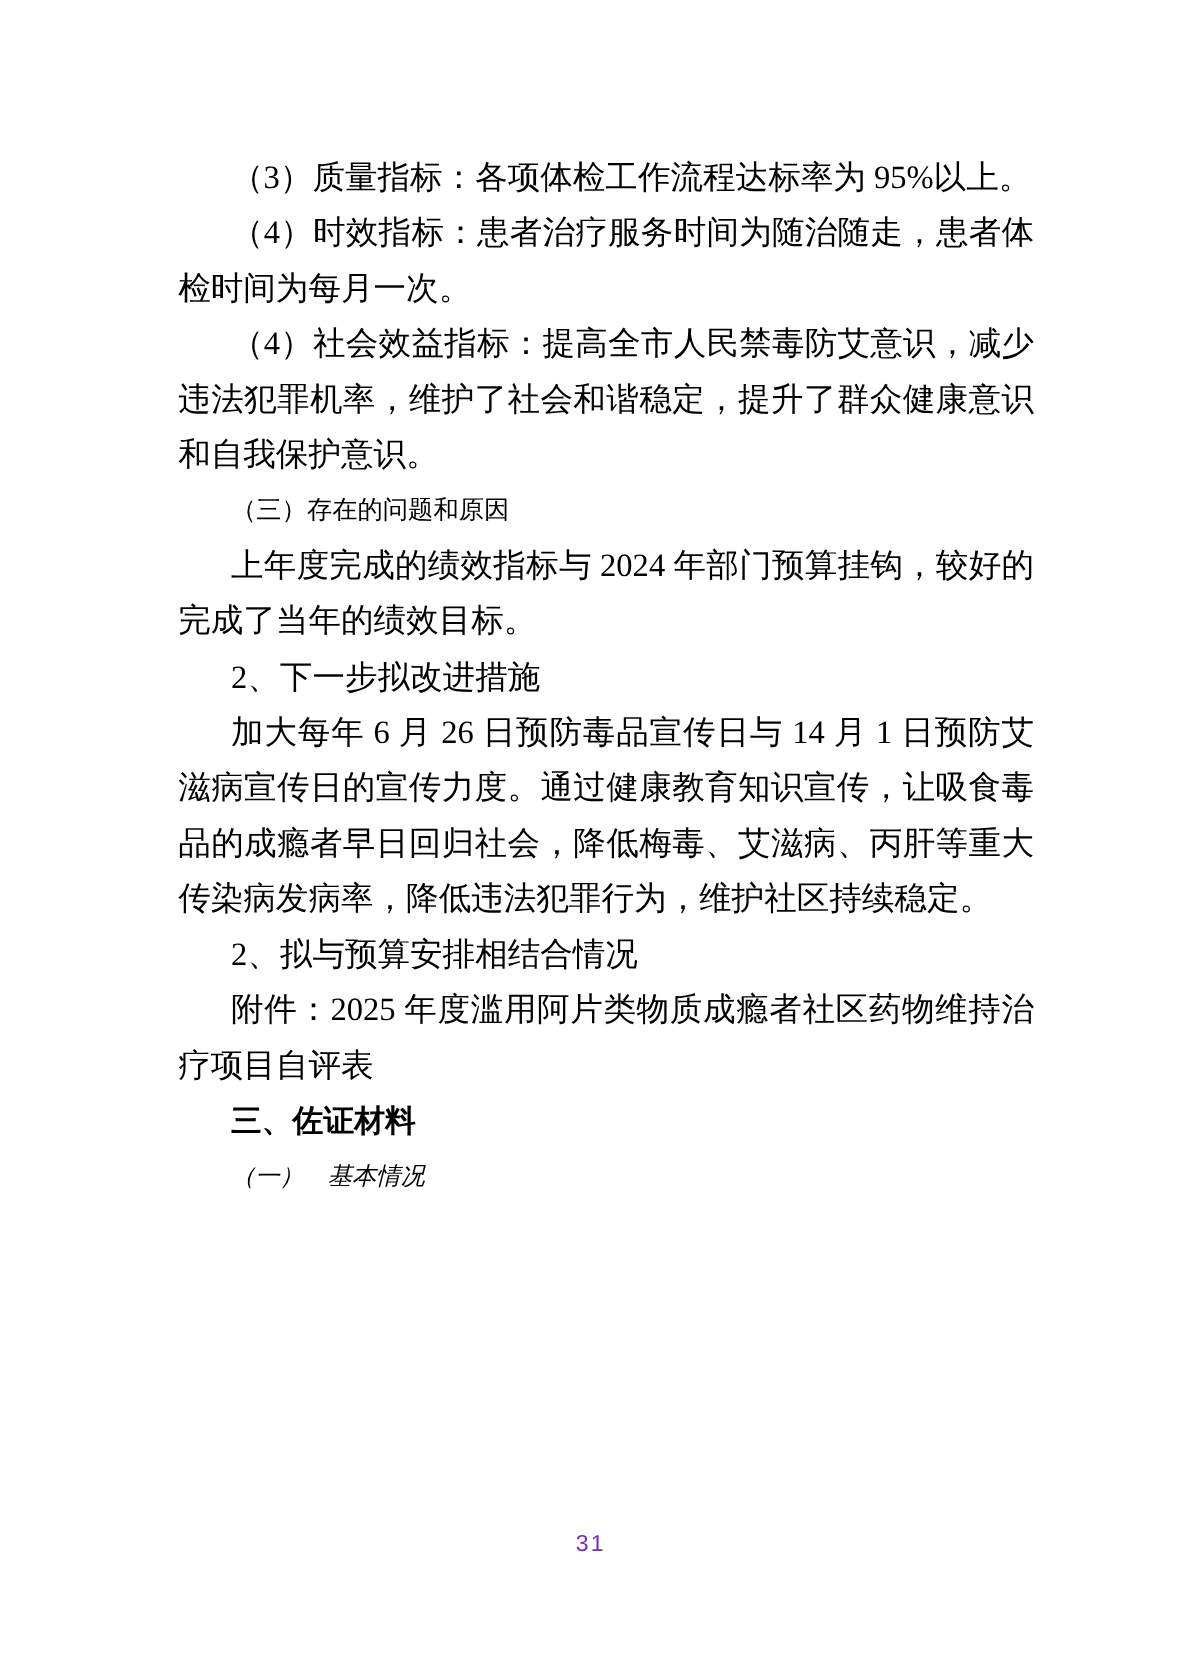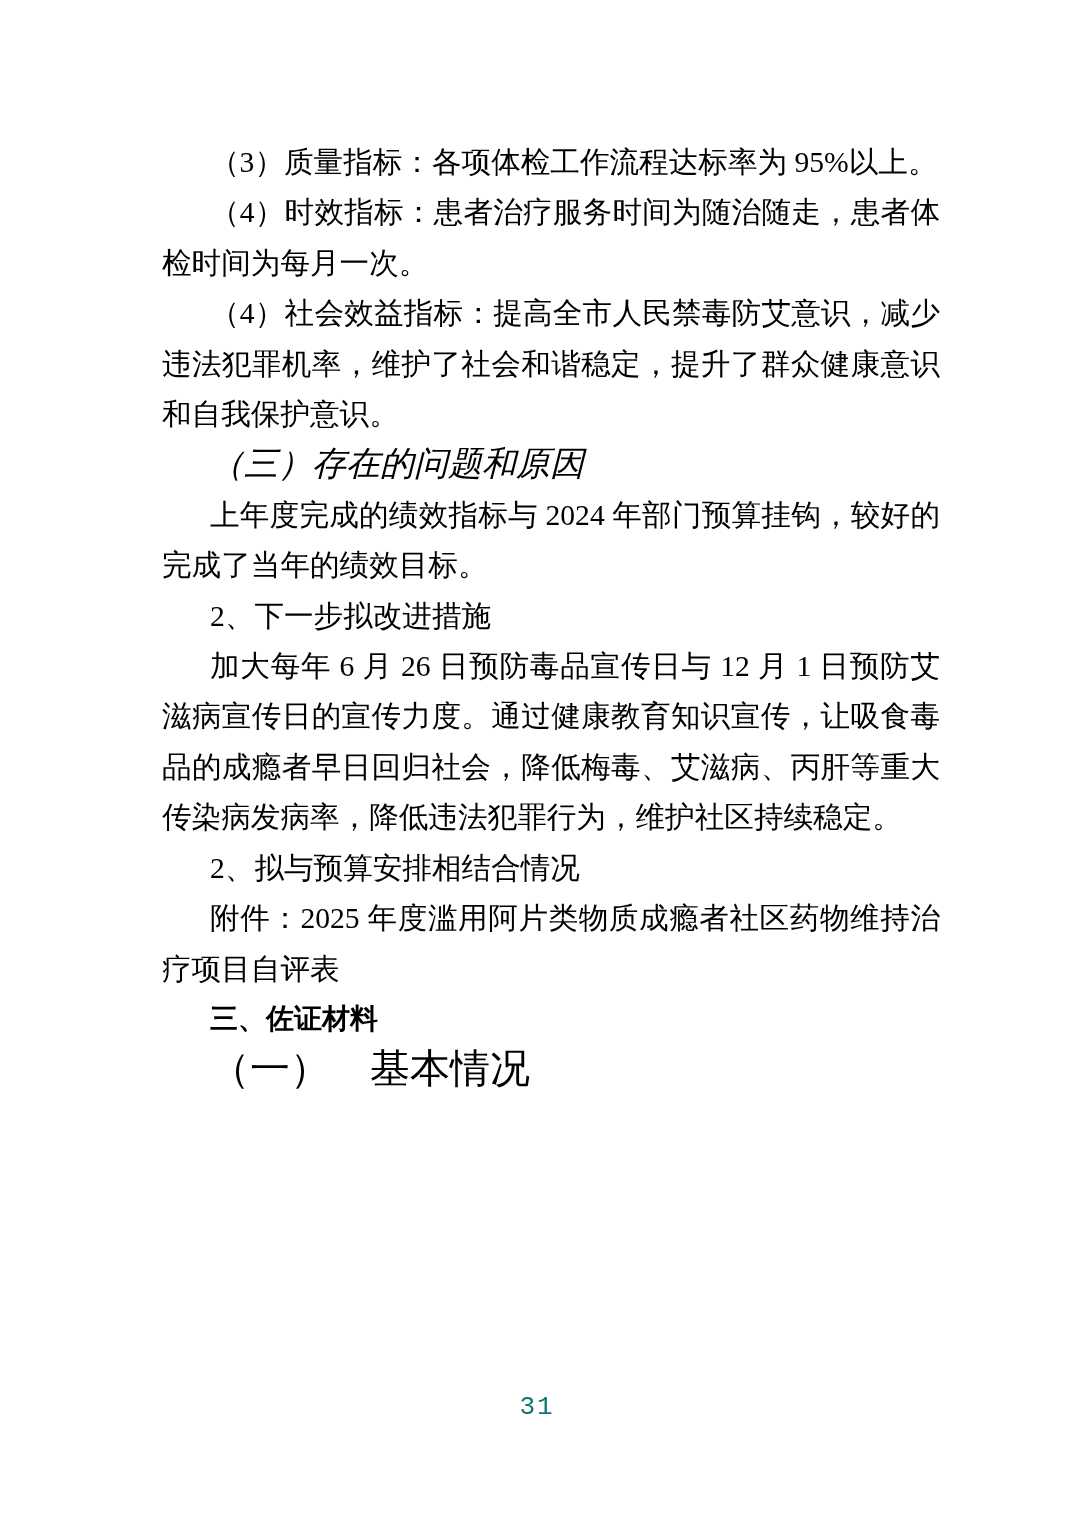--- a/index.html
+++ b/index.html
@@ -26,57 +26,57 @@
     padding: 0;
     font-size: 29.6px;
     line-height: 50.4px;
     text-align: justify;
     text-justify: inter-character;
     text-indent: 48px;
     color: #000000;
     font-family: "Liberation Serif", "DejaVu Serif", serif;
   }
   .para.kai-heading-lg {
-    font-style: italic;
-    font-size: 34px;
+    font-size: 23px;
   }
   .para.kai-heading {
-    font-size: 40px;
+    font-style: italic;
+    font-size: 22px;
   }
   .para.bold-heading {
     font-family: "Liberation Sans", "DejaVu Sans", sans-serif;
     font-weight: 700;
     font-size: 28px;
   }
   .page-footer {
     position: absolute;
     left: 0;
     top: 1392px;
     width: 100%;
     text-align: center;
   }
   .page-number {
-    font-size: 26px;
+    font-size: 21px;
     letter-spacing: 2px;
-    color: #0f766e;
-    font-family: Liberation Mono, monospace;
+    color: #6d28d9;
+    font-family: Liberation Sans, sans-serif;
   }
 </style>
 </head>
 <body>
 
 <main>
   <section class="doc-body">
       <p class="para body">（3）质量指标：各项体检工作流程达标率为 95%以上。</p>
       <p class="para body">（4）时效指标：患者治疗服务时间为随治随走，患者体检时间为每月一次。</p>
       <p class="para body">（4）社会效益指标：提高全市人民禁毒防艾意识，减少违法犯罪机率，维护了社会和谐稳定，提升了群众健康意识和自我保护意识。</p>
       <p class="para kai-heading-lg">（三）存在的问题和原因</p>
       <p class="para body">上年度完成的绩效指标与 2024 年部门预算挂钩，较好的完成了当年的绩效目标。</p>
       <p class="para body">2、下一步拟改进措施</p>
-      <p class="para body">加大每年 6 月 26 日预防毒品宣传日与 12 月 1 日预防艾滋病宣传日的宣传力度。通过健康教育知识宣传，让吸食毒品的成瘾者早日回归社会，降低梅毒、艾滋病、丙肝等重大传染病发病率，降低违法犯罪行为，维护社区持续稳定。</p>
+      <p class="para body">加大每年 6 月 26 日预防毒品宣传日与 14 月 1 日预防艾滋病宣传日的宣传力度。通过健康教育知识宣传，让吸食毒品的成瘾者早日回归社会，降低梅毒、艾滋病、丙肝等重大传染病发病率，降低违法犯罪行为，维护社区持续稳定。</p>
       <p class="para body">2、拟与预算安排相结合情况</p>
       <p class="para body">附件：2025 年度滥用阿片类物质成瘾者社区药物维持治疗项目自评表</p>
       <p class="para bold-heading">三、佐证材料</p>
       <p class="para kai-heading">（一）　基本情况</p>
     </section>
   <footer class="page-footer">
     <span class="page-number">31</span>
   </footer>
 </main>
 

